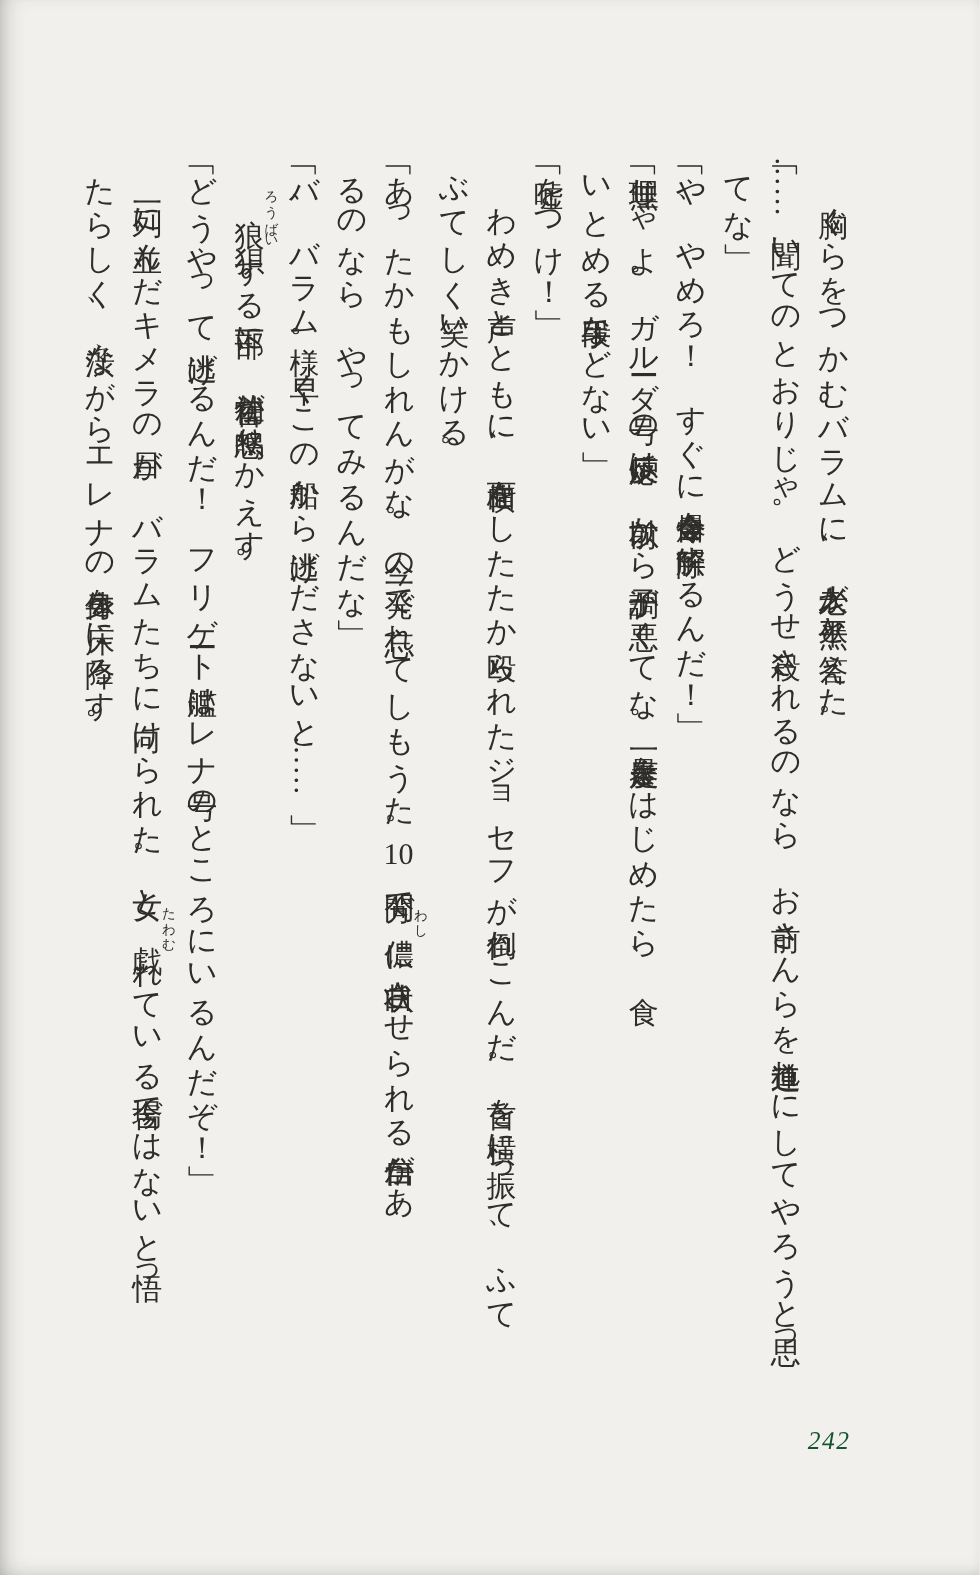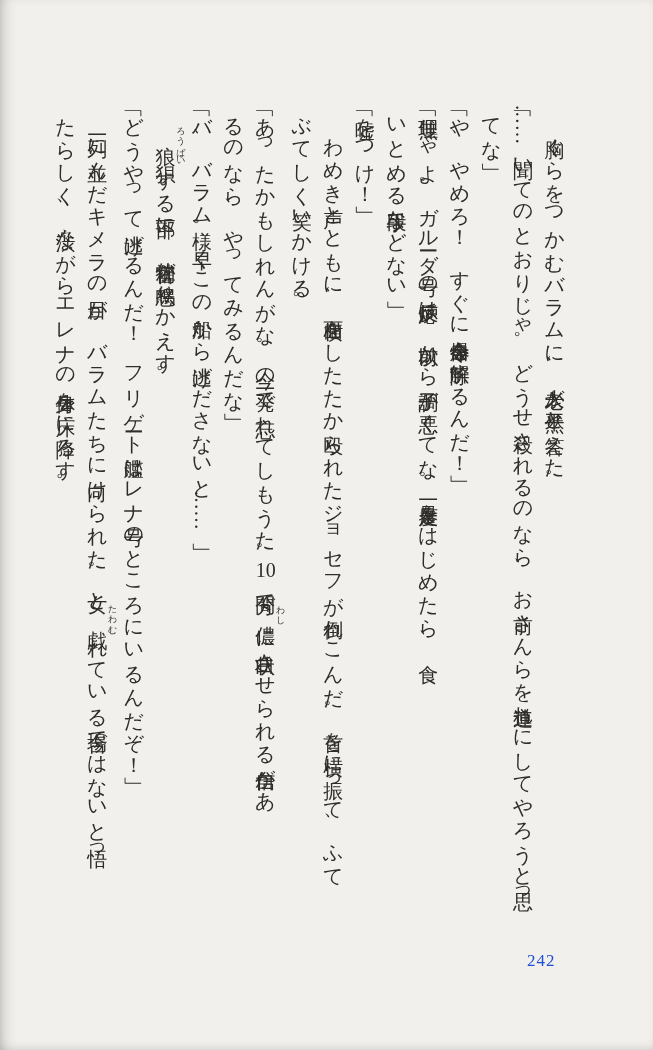--- a/index.html
+++ b/index.html
@@ -57,23 +57,24 @@
   .tcy {
     text-combine-upright: all;
     -webkit-text-combine: horizontal;
     letter-spacing: 0;
   }
   .page-number {
     position: absolute;
     left: 527px;
     top: 951px;
     width: 40px;
-    text-align: left;
+    text-align: right;
     font-size: 17px;
-    color: #1d4ed8;
+    font-style: italic;
+    color: #14532d;
     letter-spacing: 1px;
   }
 </style>
 </head>
 <body>
 
 <div class="page">
   <div class="text-area">
       <div class="column">　胸ぐらをつかむバラムに、老人が平然と答えた。</div>
       <div class="column">「……聞いてのとおりじゃ。どうせ殺されるのなら、お前さんらを道連れにしてやろうと思っ</div>

